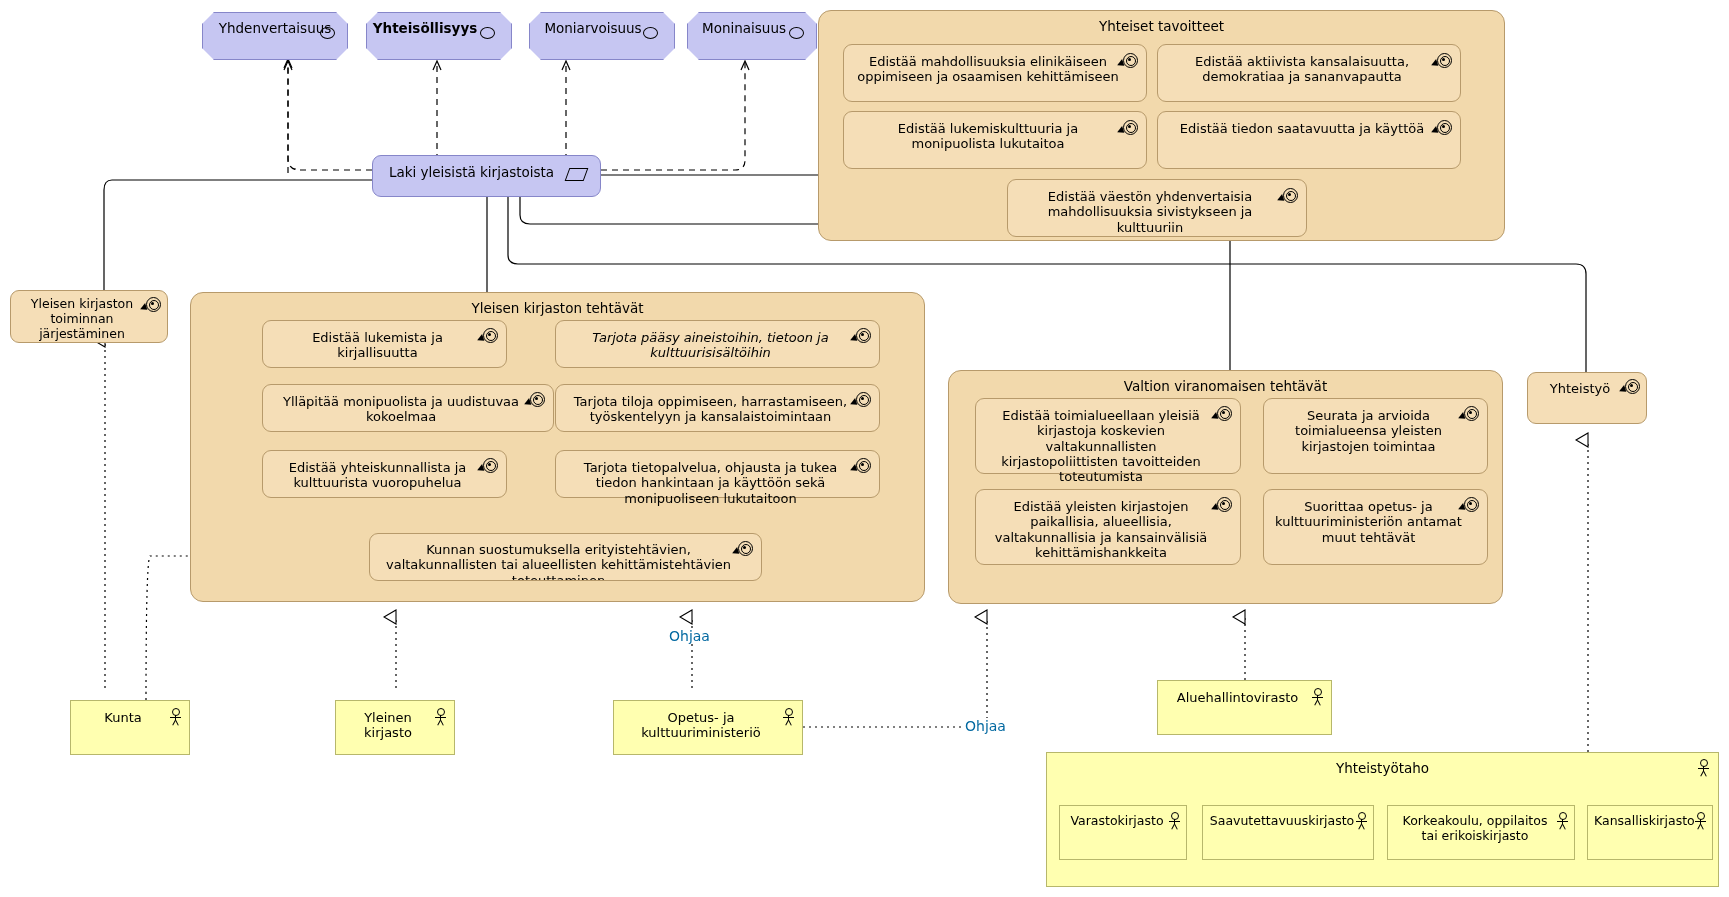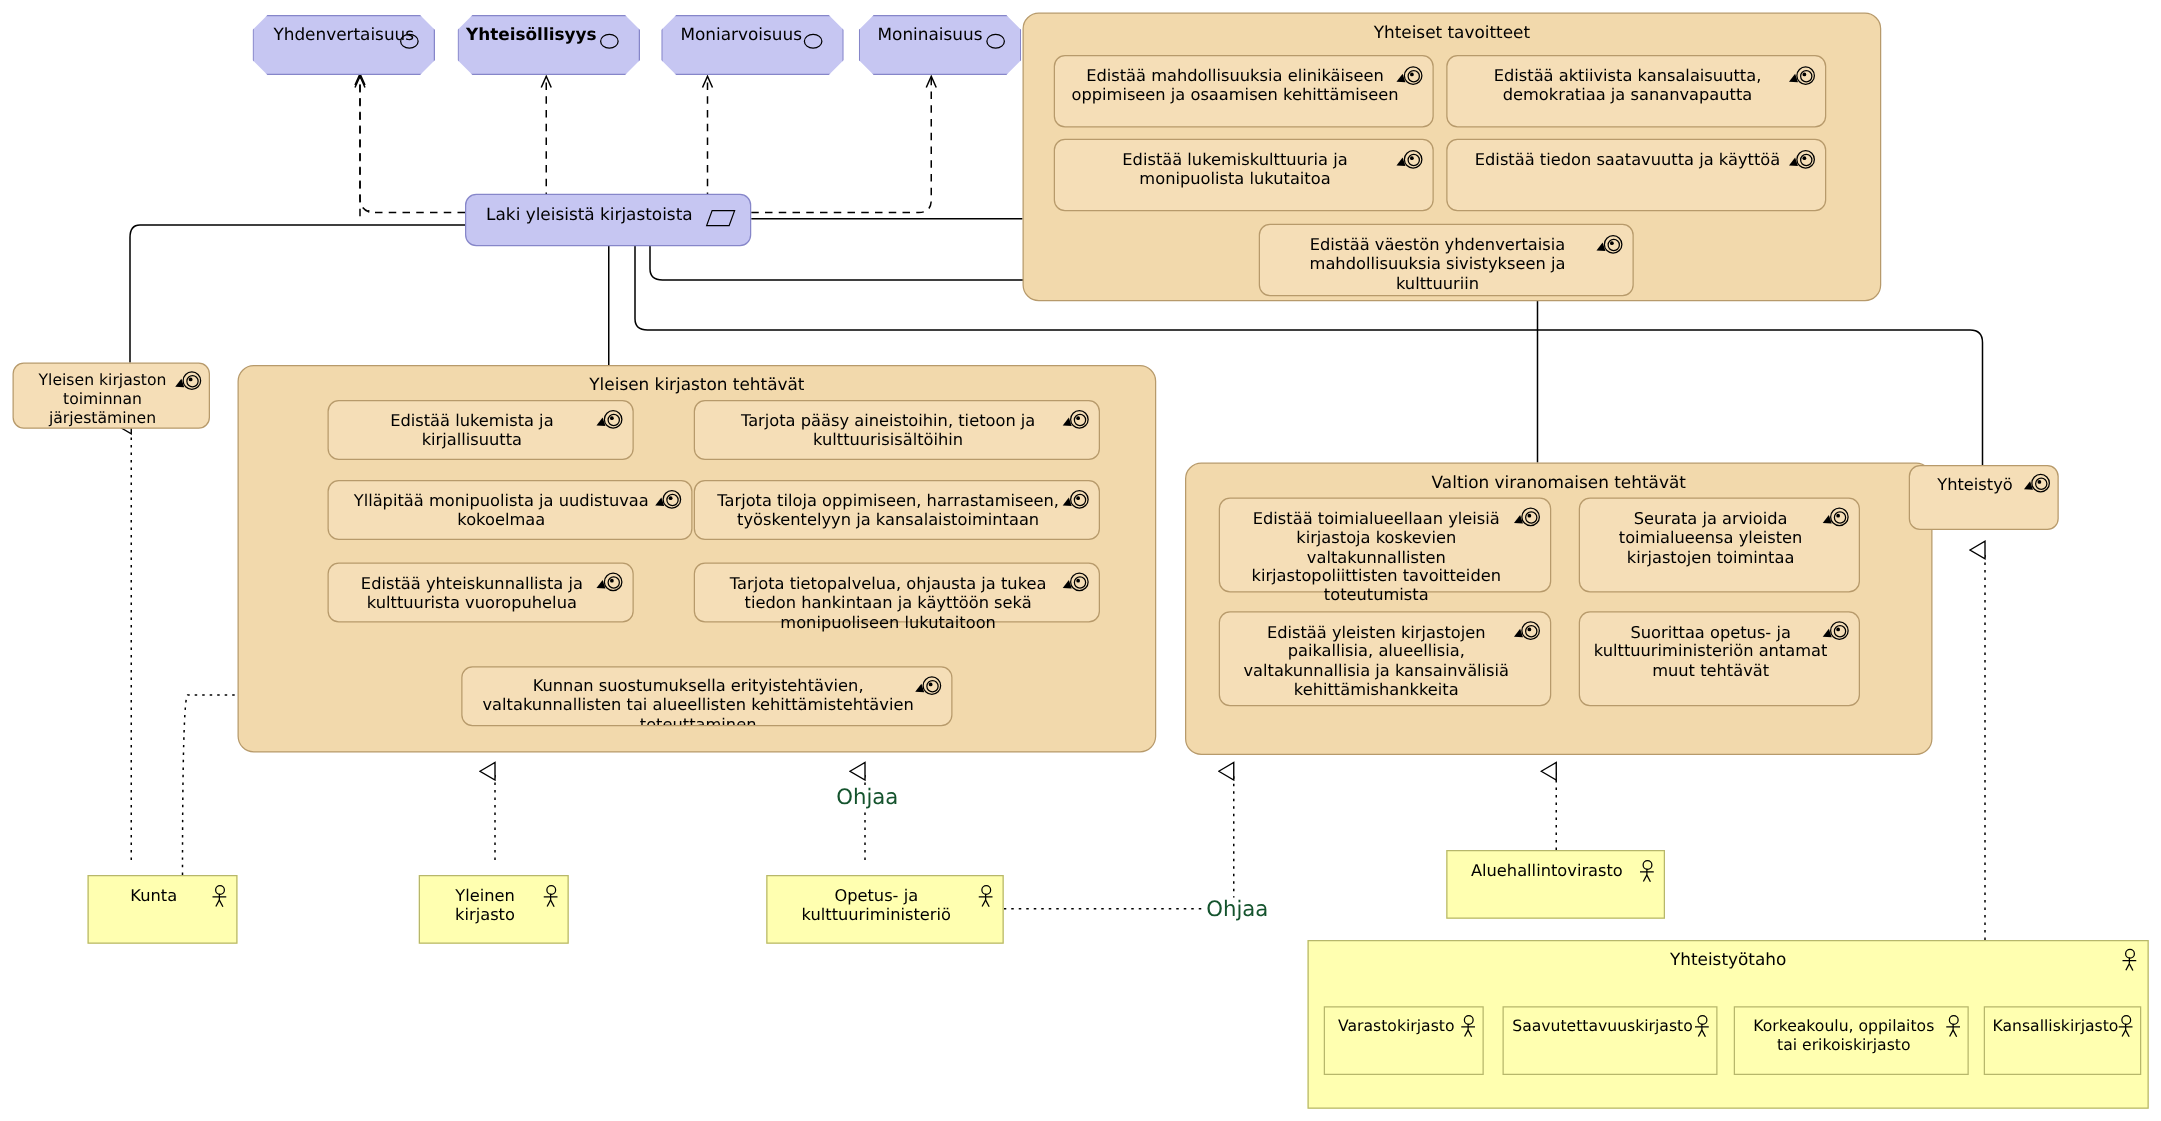--- a/index.html
+++ b/index.html
@@ -97,21 +97,21 @@
     position:absolute;left:5.6px;top:11.5px;width:1.3px;height:5.5px;background:#000;
     transform:rotate(28deg);transform-origin:top center;
   }
   .actor-ico .rleg{
     position:absolute;left:5.6px;top:11.5px;width:1.3px;height:5.5px;background:#000;
     transform:rotate(-28deg);transform-origin:top center;
   }
 
   
   .edge-label{
-    position:absolute;font-size:17px;color:#14532d;background:#fff;
+    position:absolute;font-size:14px;color:#0369a1;background:#fff;
     padding:0 2px;white-space:nowrap;
   }
 </style>
 </head>
 <body>
 
 <div id="canvas">
 
   <svg id="wires" viewBox="0 0 1729 897" xmlns="http://www.w3.org/2000/svg">
     <defs>
@@ -257,21 +257,21 @@
     <div class="node goal" style="left:71px;top:27px;width:245px;height:48px;">
       <div class="lbl">Edistää lukemista ja kirjallisuutta</div>
       <div class="goal-ico" style="right:8px;top:6px;">
         <span class="ring r1"></span>
           <span class="ring r2"></span>
           <span class="ring r3"></span>
         <span class="arrh"></span>
       </div>
     </div>
 
-    <div class="node goal" style="left:364px;top:27px;width:325px;height:48px;">
+    <div class="node goal" style="left:364px;top:27px;width:325px;height:48px;font-style:italic;">
       <div class="lbl">Tarjota pääsy aineistoihin, tietoon ja kulttuurisisältöihin</div>
       <div class="goal-ico" style="right:8px;top:6px;">
         <span class="ring r1"></span>
           <span class="ring r2"></span>
           <span class="ring r3"></span>
         <span class="arrh"></span>
       </div>
     </div>
 
     <div class="node goal" style="left:71px;top:91px;width:292px;height:48px;padding-left:28px;">
@@ -318,21 +318,21 @@
       <div class="lbl" style="top:8px;padding:0 24px 0 10px;">Kunnan suostumuksella erityistehtävien, valtakunnallisten tai alueellisten kehittämistehtävien toteuttaminen</div>
       <div class="goal-ico" style="right:8px;top:6px;">
         <span class="ring r1"></span>
           <span class="ring r2"></span>
           <span class="ring r3"></span>
         <span class="arrh"></span>
       </div>
     </div>
   </div>
 
-  <div class="node group" style="left:948px;top:370px;width:598px;height:234px;">
+  <div class="node group" style="left:948px;top:370px;width:555px;height:234px;">
     <div class="ttl">Valtion viranomaisen tehtävät</div>
 
     <div class="node goal" style="left:26px;top:27px;width:266px;height:76px;">
       <div class="lbl">Edistää toimialueellaan yleisiä kirjastoja koskevien valtakunnallisten kirjastopoliittisten tavoitteiden toteutumista</div>
       <div class="goal-ico" style="right:8px;top:6px;">
         <span class="ring r1"></span>
           <span class="ring r2"></span>
           <span class="ring r3"></span>
         <span class="arrh"></span>
       </div>

